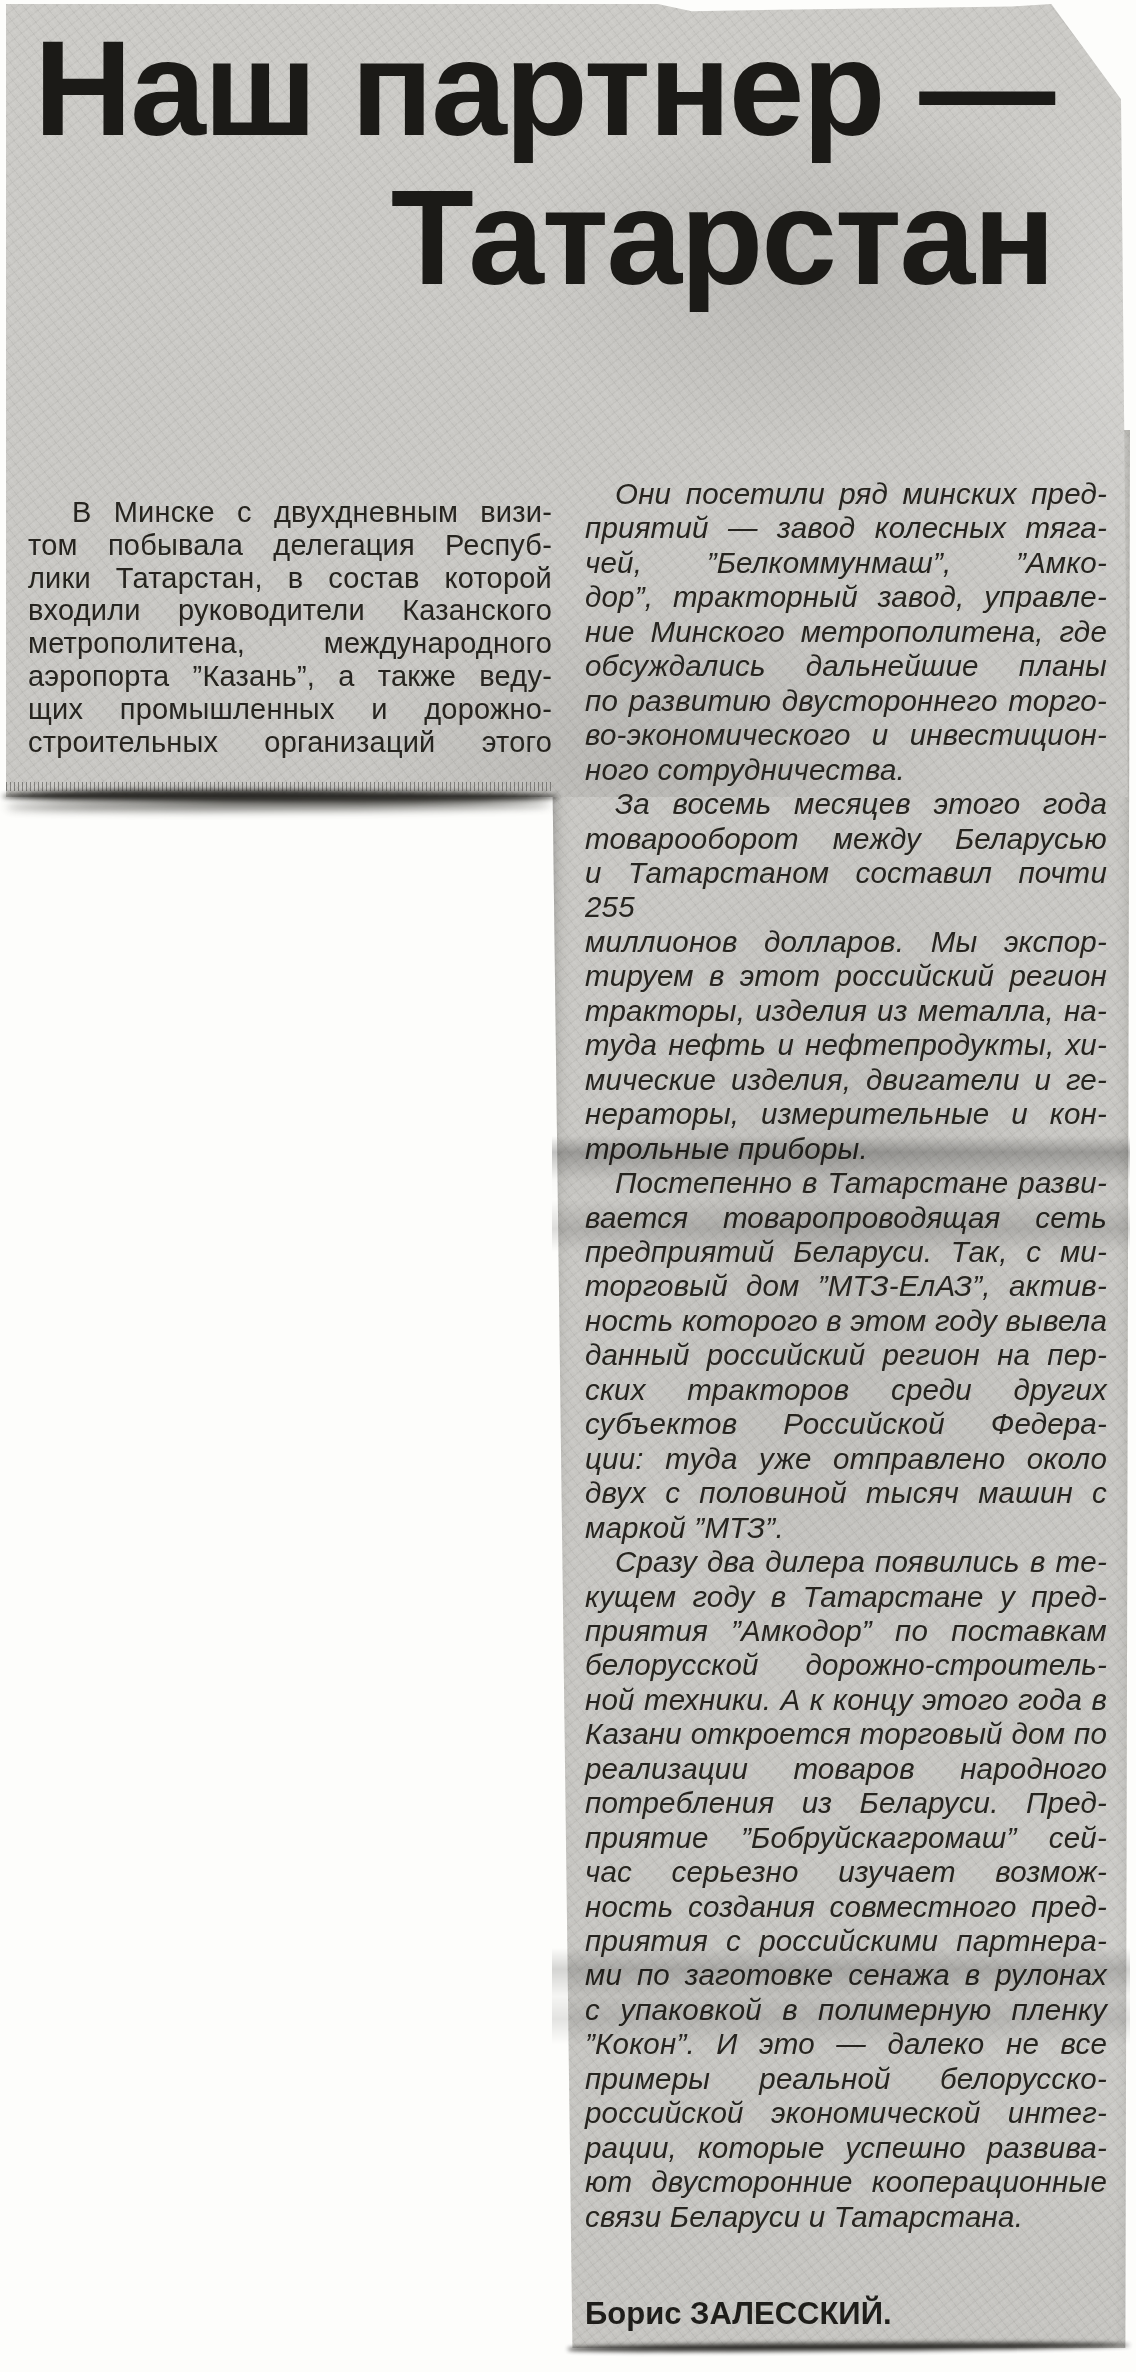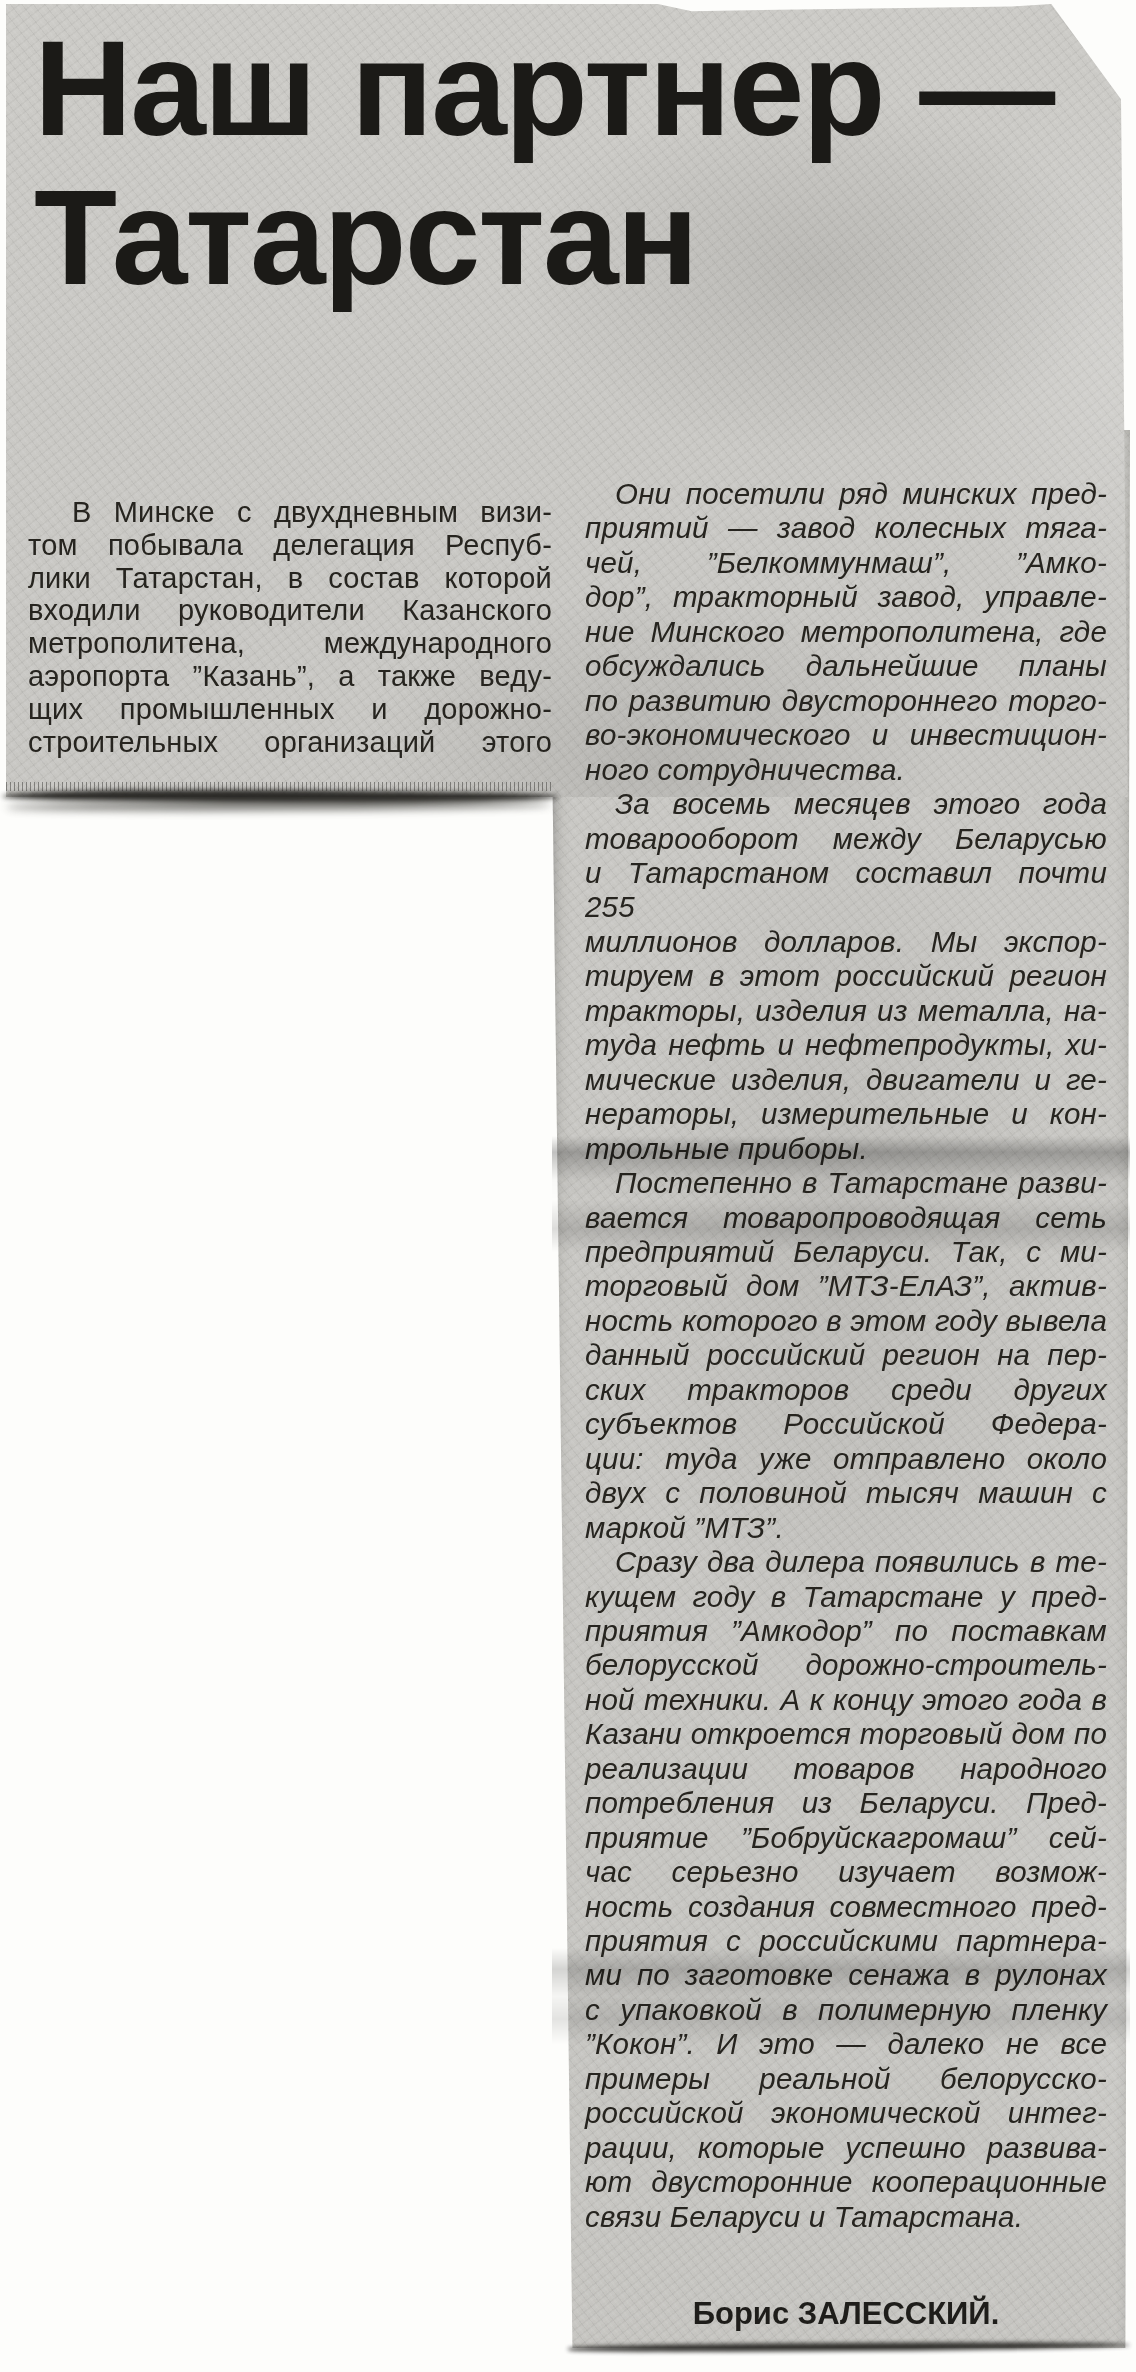--- a/index.html
+++ b/index.html
@@ -44,32 +44,33 @@
     filter:blur(2px);transform:rotate(-.35deg);border-radius:50% 50% 60% 40%;opacity:.9;}
   .crease{position:absolute;left:552px;width:578px;mix-blend-mode:multiply;pointer-events:none;}
   .crease-1{top:1136px;height:116px;
     background:linear-gradient(180deg, rgba(0,0,0,0) 0%, rgba(0,0,0,0.24) 14%, rgba(0,0,0,0.02) 38%, rgba(0,0,0,0) 55%, rgba(0,0,0,0.13) 80%, rgba(0,0,0,0) 100%);}
   .crease-2{top:1948px;height:96px;
     background:linear-gradient(180deg, rgba(0,0,0,0) 0%, rgba(0,0,0,0.16) 22%, rgba(0,0,0,0.03) 50%, rgba(0,0,0,0.10) 74%, rgba(0,0,0,0) 100%);}
   .headline{
     position:absolute;left:34px;top:14px;margin:0;
     font-size:136px;line-height:149px;font-weight:bold;letter-spacing:-2px;
     color:#1b1a17;
+    text-align:right;
   }
   .hl{white-space:nowrap;}
   .col{position:absolute;color:#26241f;}
   .col-left{left:28px;top:496px;width:524px;font-size:29px;line-height:32.8px;}
   .col-right{left:585px;top:477px;width:522px;font-size:29.5px;line-height:34.45px;font-style:italic;}
   .tline{text-align:justify;text-align-last:justify;letter-spacing:.2px;}
   .tline.last{text-align-last:left;}
   .col-left .tline.first{text-indent:44px;}
   .col-right .tline.first{text-indent:30px;}
   .byline{
     position:absolute;left:585px;top:2296px;width:522px;
-    text-align:center;font-weight:bold;font-size:31px;line-height:36px;color:#1e1d1a;
+    text-align:left;font-weight:bold;font-size:31px;line-height:36px;color:#1e1d1a;
   }
 </style>
 </head>
 <body>
 
 <div class="page">
 
   <div class="paper paper-strip"></div>
   <div class="paper paper-top"></div>
 

